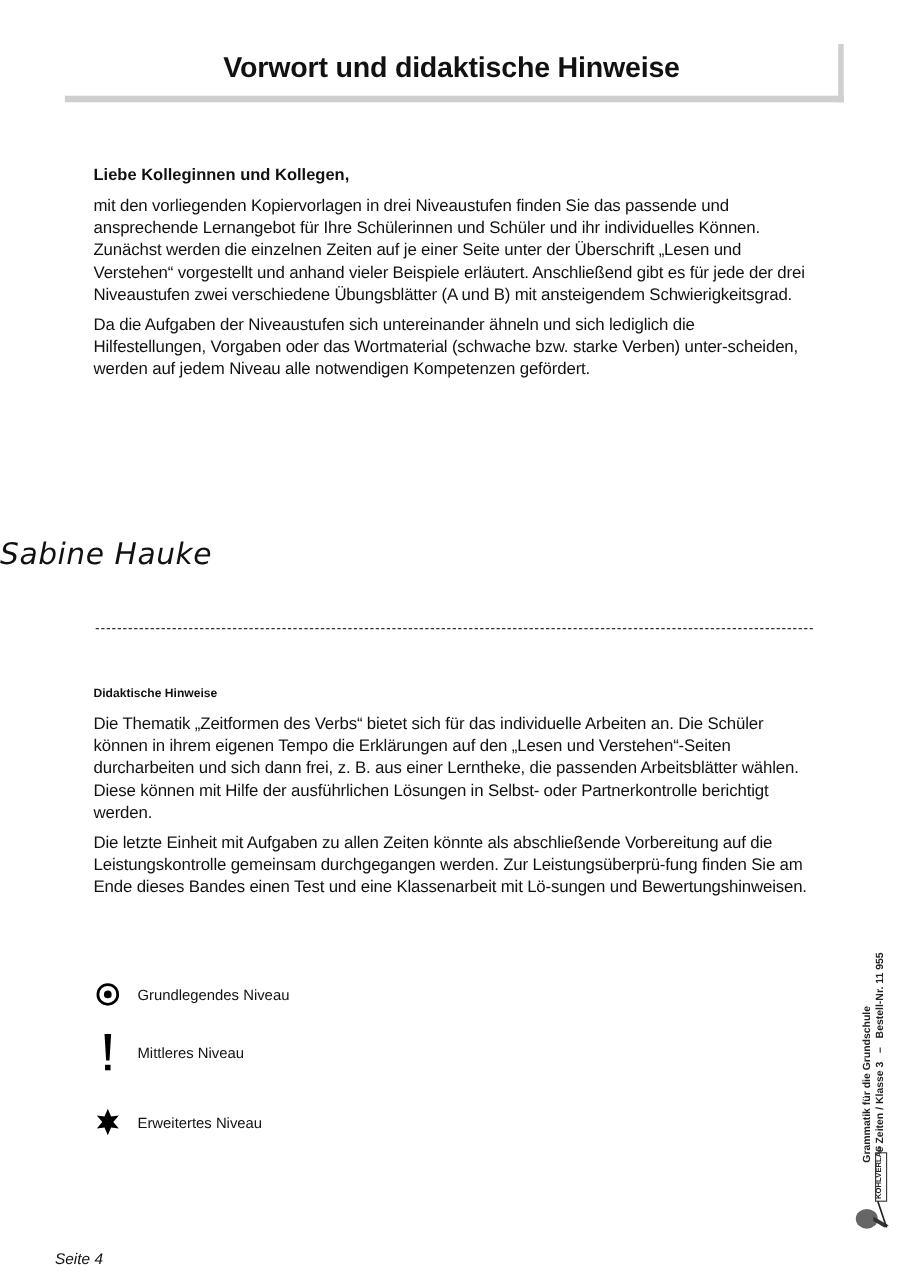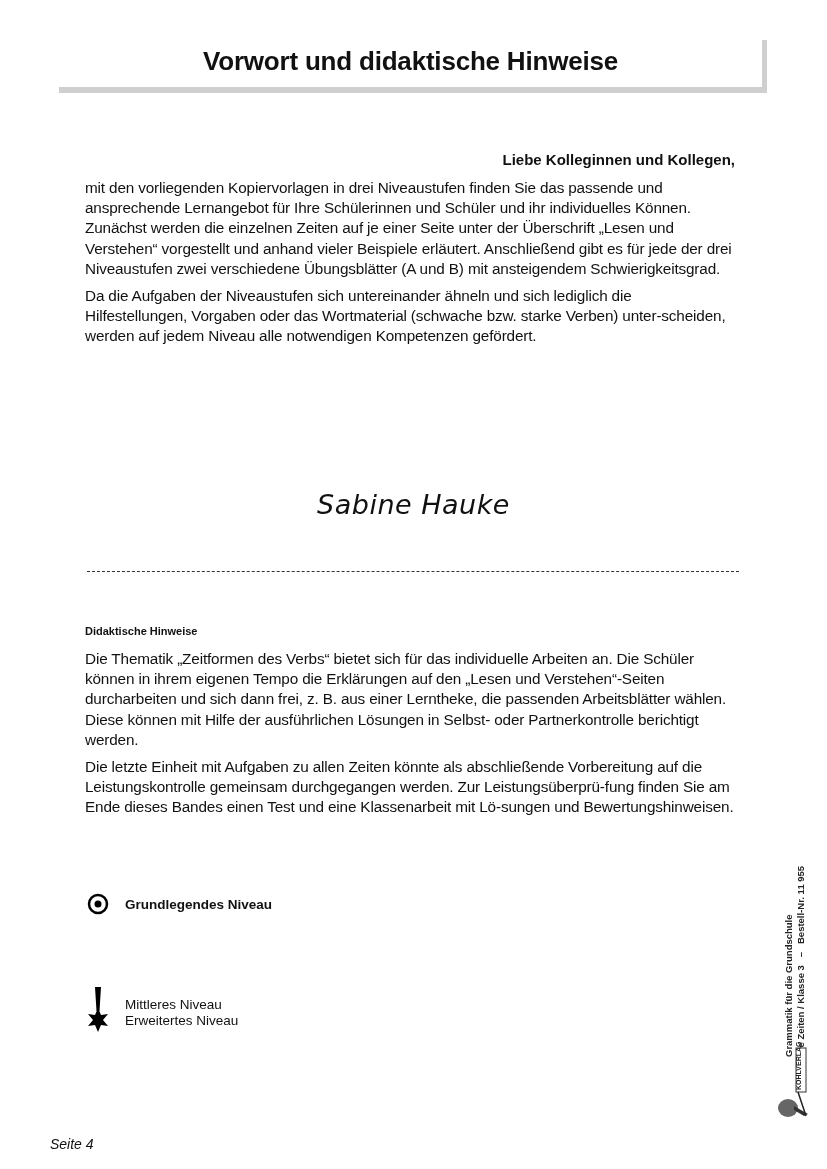--- a/index.html
+++ b/index.html
@@ -11,24 +11,24 @@
     position: absolute; left: 59px; top: 40px; width: 703px; height: 47px;
     background: #fff;
   }
   .title-shadow-right { position: absolute; left: 760px; top: 40px; width: 7px; height: 53px; background: #cfcfcf; }
   .title-shadow-bottom { position: absolute; left: 59px; top: 86px; width: 708px; height: 7px; background: #cfcfcf; }
   .title {
     position: absolute; left: 59px; top: 46px; width: 703px; text-align: center;
     font-size: 26px; font-weight: bold; letter-spacing: -0.2px;
   }
   .content { position: absolute; left: 85px; top: 150px; width: 650px; }
-  .greeting { font-weight: bold; font-size: 15px; margin: 0 0 8px 0; line-height: 20px; text-align: right; }
+  .greeting { font-weight: bold; font-size: 15px; margin: 0 0 8px 0; line-height: 20px; }
   p.para { font-size: 15.3px; line-height: 20.2px; margin: 0 0 7px 0; letter-spacing: -0.15px; }
   .signature {
-    position: absolute; left: 0; width: 827px; top: 489px; text-align: center;
+    position: absolute; left: 0; width: 827px; top: 489px; text-align: left;
     font-family: "DejaVu Sans", sans-serif; font-size: 27px; font-style: italic; letter-spacing: 0.5px;
   }
   .dashes {
     position: absolute; left: 87px; top: 571px; width: 652px; height: 0;
     border-top: 1.5px dashed #333;
   }
   .section2 { position: absolute; left: 85px; top: 621px; width: 650px; }
   .heading2 { font-weight: bold; font-size: 11px; margin: 0 0 8px 0; line-height: 20px; }
   .level { position: absolute; left: 85px; display: flex; align-items: center; }
   .level .ico { width: 26px; height: 30px; display: flex; align-items: center; justify-content: center; margin-right: 14px; }
@@ -63,31 +63,31 @@
 <div class="signature">Sabine Hauke</div>
 
 <div class="dashes"></div>
 
 <div class="section2">
   <div class="heading2">Didaktische Hinweise</div>
   <p class="para">Die Thematik „Zeitformen des Verbs“ bietet sich für das  individuelle  Arbeiten an. Die Schüler können in ihrem eigenen Tempo die Erklärungen auf den „Lesen und Verstehen“-Seiten durcharbeiten und sich dann frei, z. B. aus einer Lerntheke, die passenden Arbeitsblätter wählen. Diese können mit Hilfe der ausführlichen Lösungen in Selbst- oder Partnerkontrolle berichtigt werden.</p>
   <p class="para">Die letzte Einheit mit Aufgaben zu allen Zeiten könnte als abschließende Vorbereitung auf die Leistungskontrolle gemeinsam durchgegangen werden. Zur Leistungsüberprü-fung finden Sie am Ende dieses Bandes einen Test und eine Klassenarbeit mit Lö-sungen und Bewertungshinweisen.</p>
 </div>
 
-<div class="level" style="top:889px;font-weight:bold;">
+<div class="level" style="top:889px;">
   <span class="ico">
     <svg width="22" height="22" viewBox="0 0 22 22">
         <circle cx="11" cy="11" r="9" fill="none" stroke="#000" stroke-width="2.5"></circle>
         <circle cx="11" cy="11" r="3.5" fill="#000"></circle>
       </svg>
   </span>
   <span class="lbl">Grundlegendes Niveau</span>
 </div>
 
-<div class="level" style="top:942px;margin-top:47px;">
+<div class="level" style="top:942px;">
   <span class="ico">
     <svg width="12" height="34" viewBox="0 0 12 34">
         <polygon points="3,0 9,0 7.5,24 4.5,24" fill="#000"></polygon>
         <rect x="3.5" y="28" width="5" height="5" fill="#000"></rect>
       </svg>
   </span>
   <span class="lbl">Mittleres Niveau</span>
 </div>
 
 <div class="level" style="top:1005px;">

